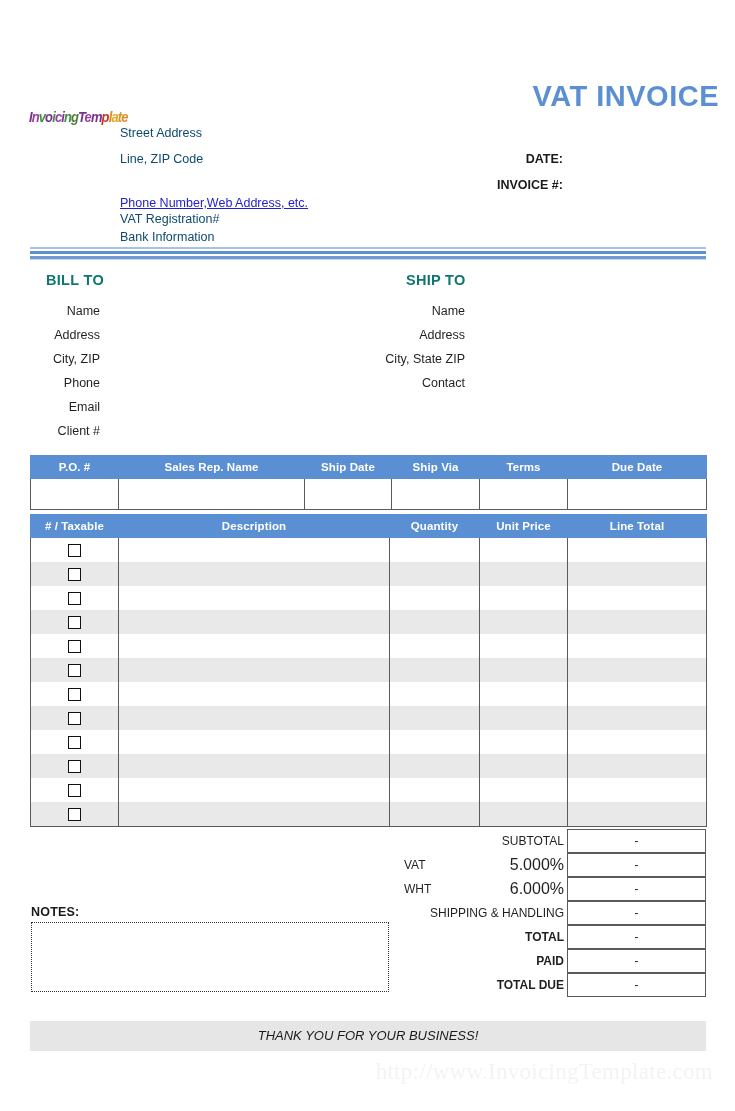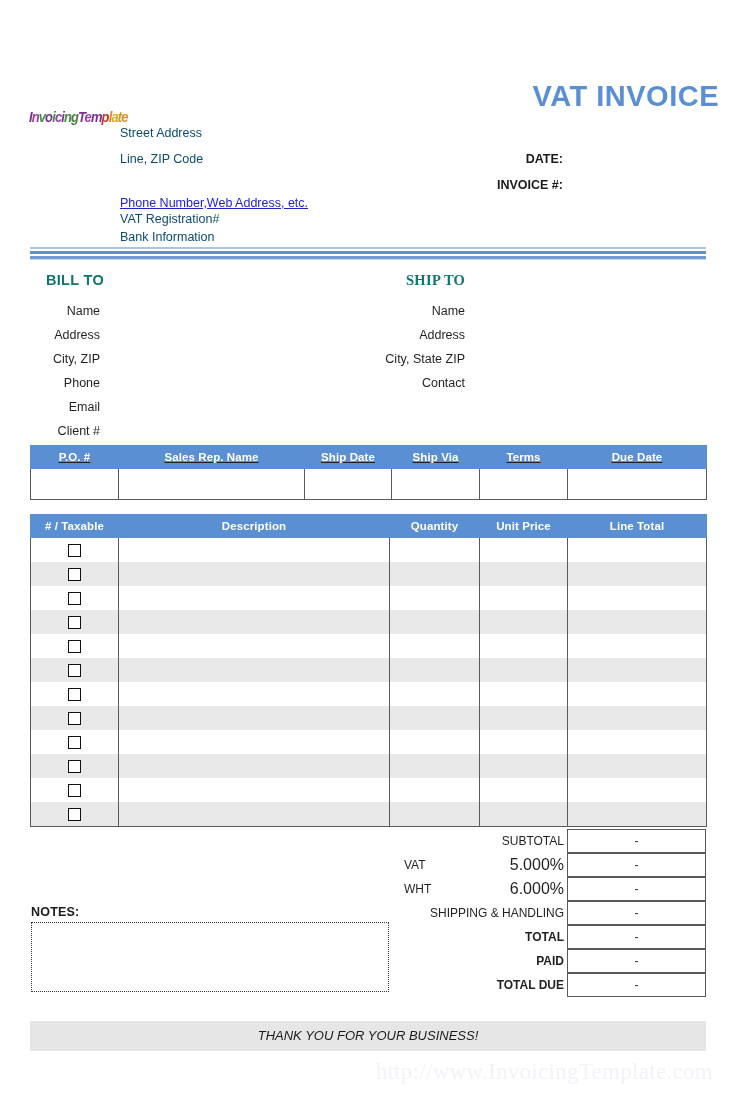--- a/index.html
+++ b/index.html
@@ -118,21 +118,21 @@
     height: 180px;
   }
   .party-head {
     position: absolute;
     font-size: 14.5px;
     font-weight: bold;
     color: #0f766e;
     letter-spacing: 0.3px;
   }
   .bill-head { left: 46px; top: 10px; }
-  .ship-head { left: 406px; top: 10px; font-family: Liberation Serif, serif; }
+  .ship-head { left: 406px; top: 10px; }
 
   .party-row {
     position: absolute;
     font-size: 12.5px;
     color: #231f20;
     text-align: right;
     white-space: nowrap;
   }
   .bill-col { width: 155px; left: -55px; }
   .ship-col { width: 155px; left: 310px; }
@@ -145,21 +145,21 @@
   .pr5 { top: 162px; }
 
   
   .po-table, .items-table {
     position: absolute;
     left: 30px;
     width: 676px;
     border-collapse: collapse;
     table-layout: fixed;
   }
-  .po-table { top: 445px; text-decoration: underline; }
+  .po-table { top: 455px; }
   .items-table { top: 514px; }
 
   .po-table th, .items-table th {
     background: #5b8fd4;
     color: #ffffff;
     font-size: 11.5px;
     font-weight: bold;
     height: 22px;
     line-height: 22px;
     padding: 0;

